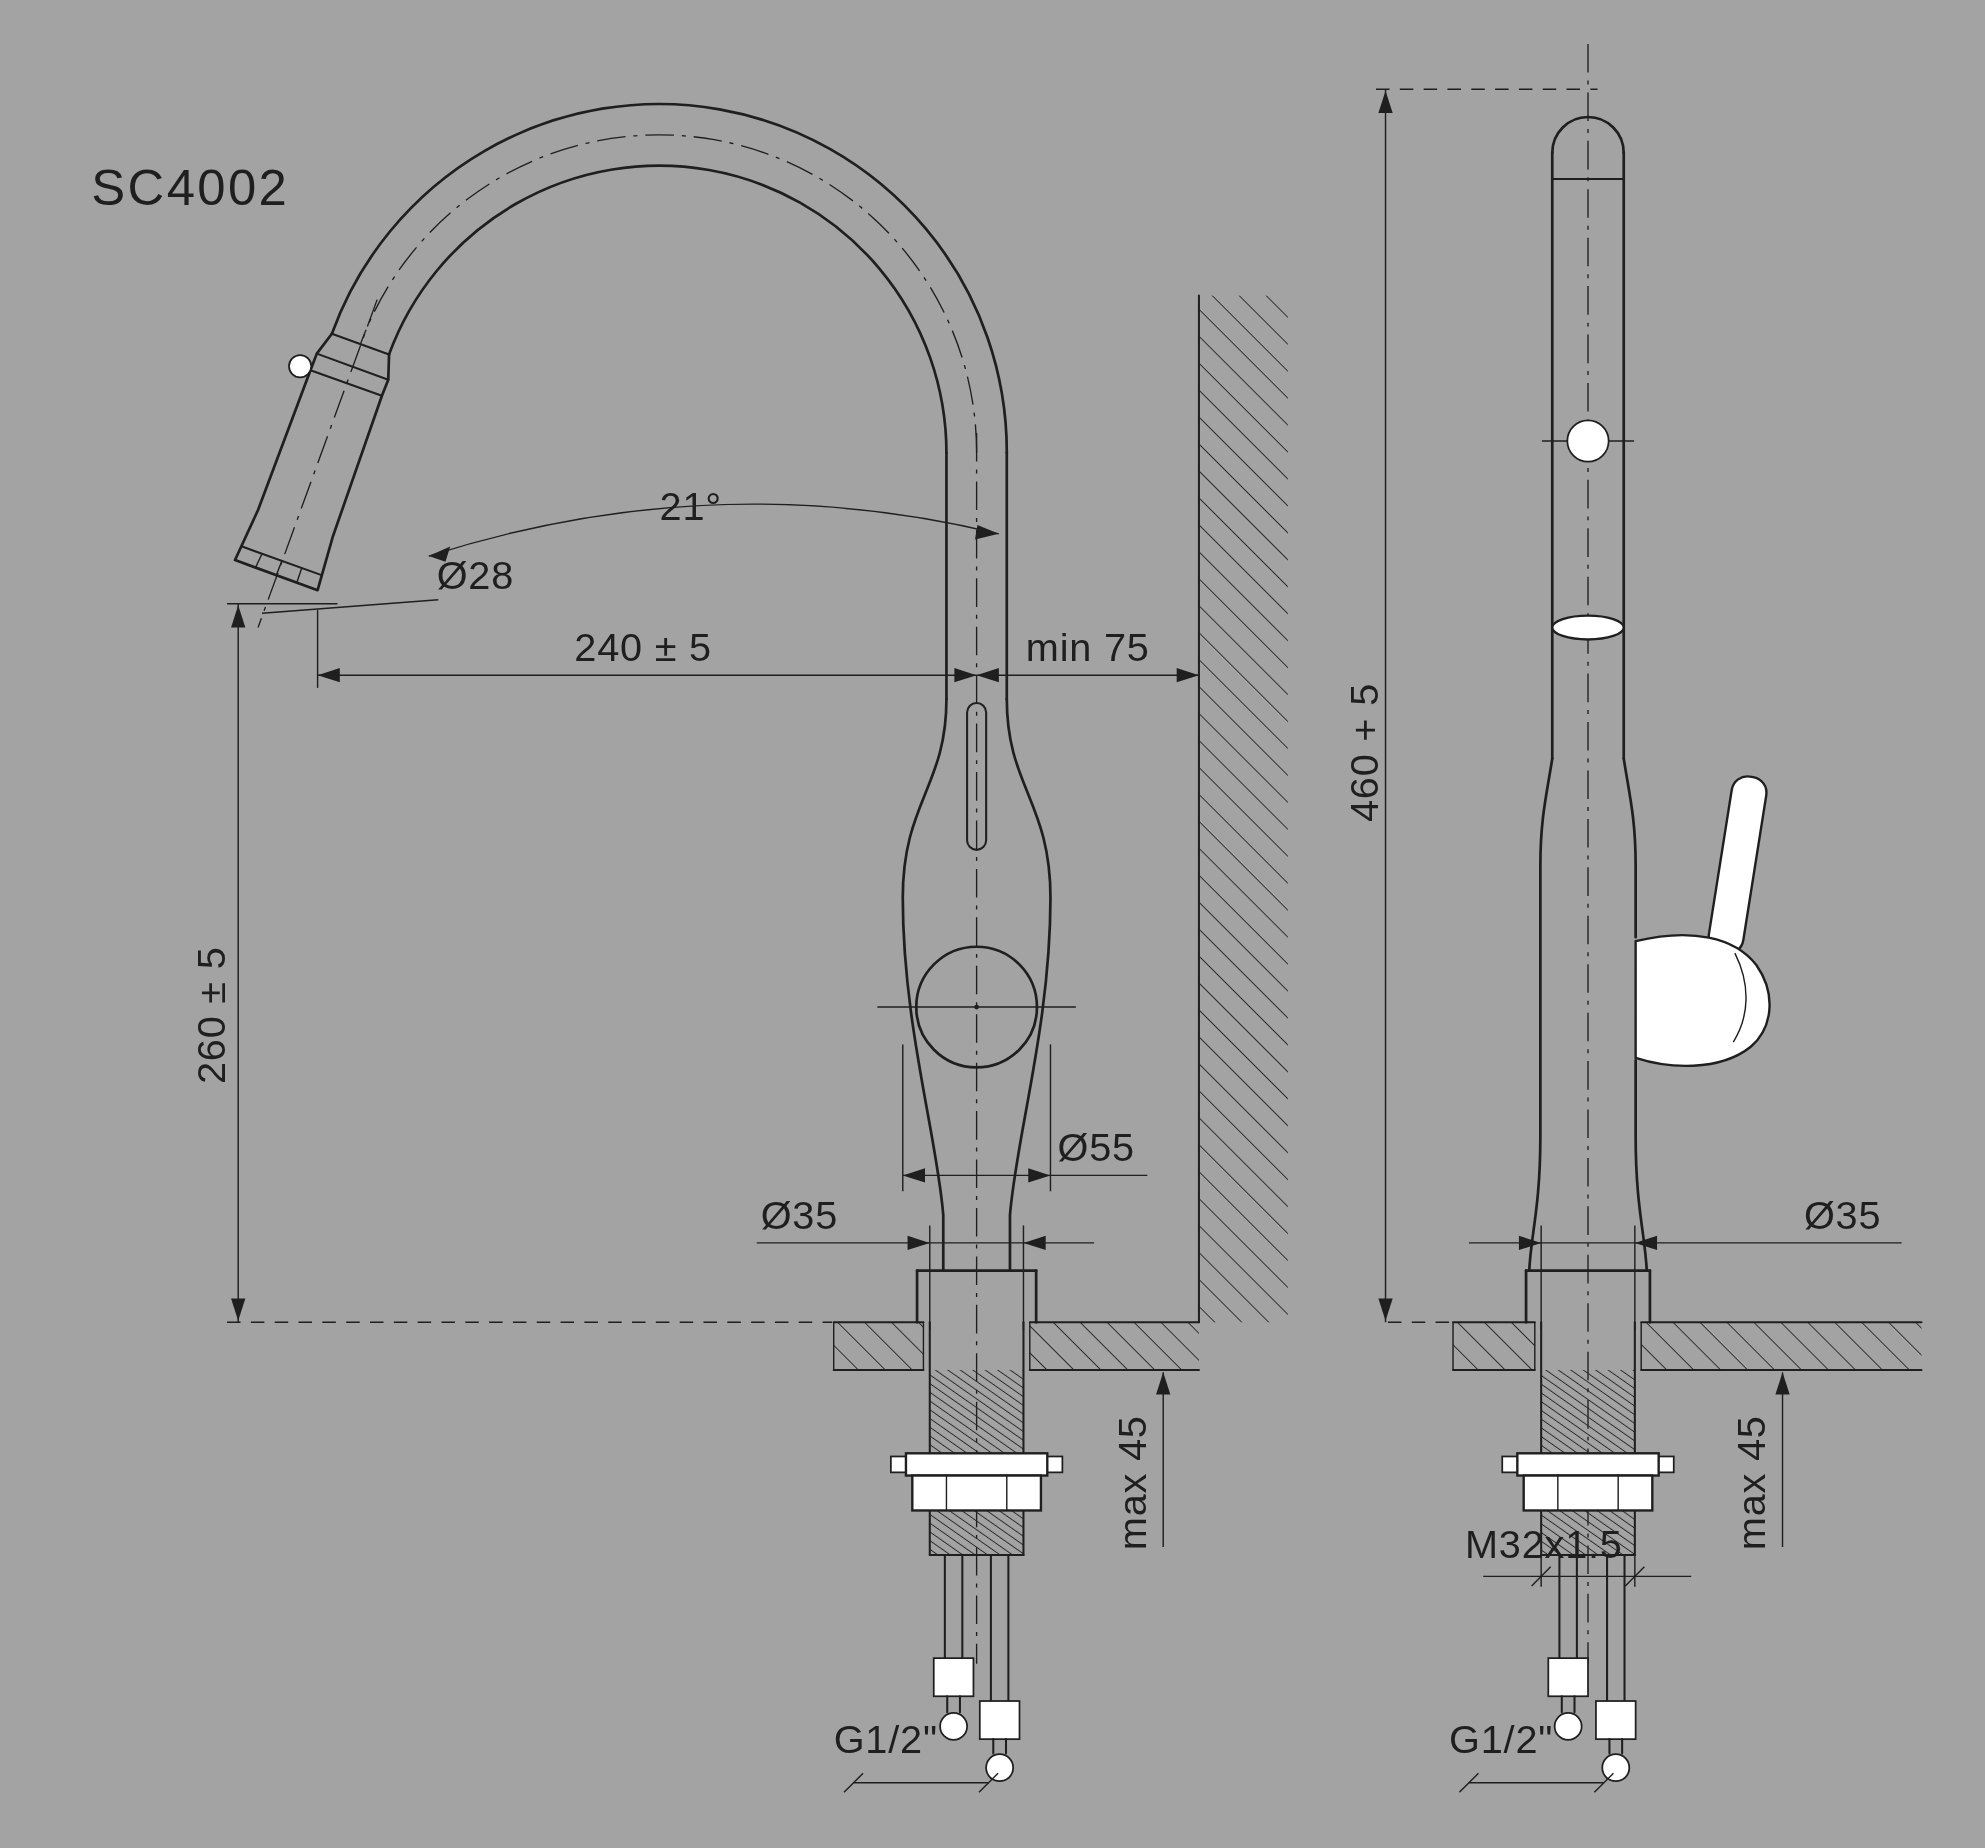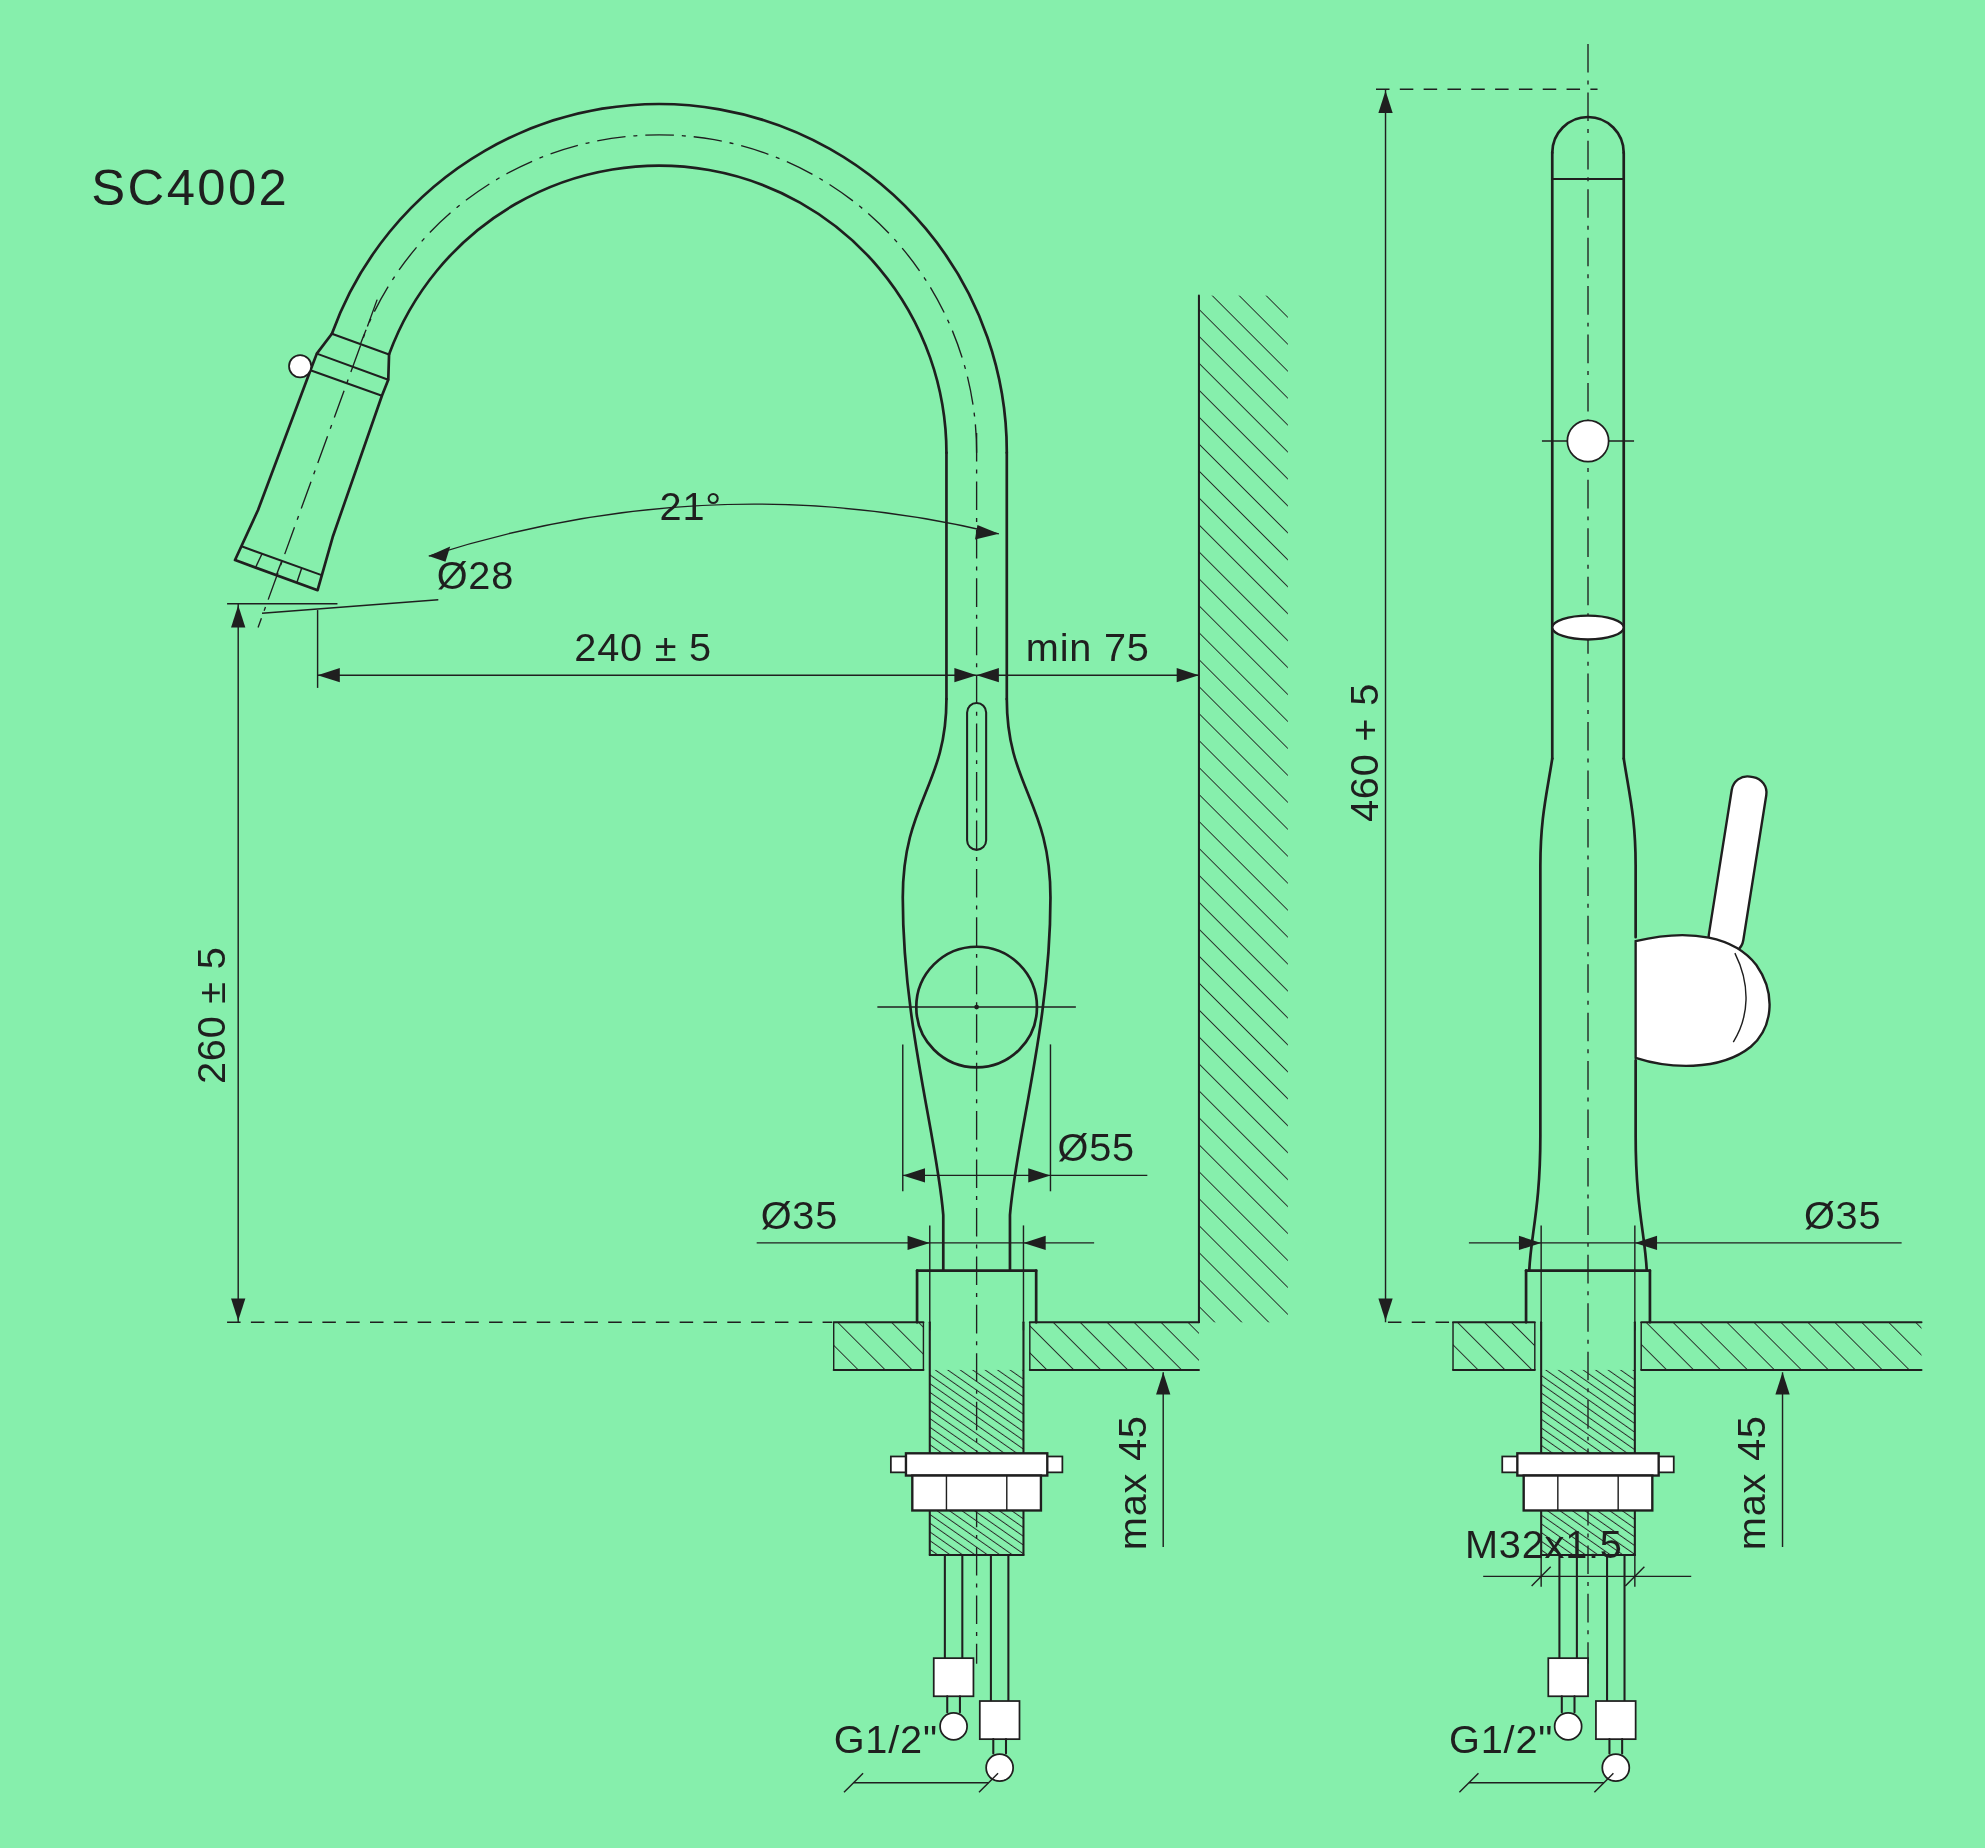--- a/index.html
+++ b/index.html
@@ -1,16 +1,16 @@
 <!DOCTYPE html>
 <html style="font-size:12.7px"><head>
 <meta charset="utf-8">
 <style>
   html,body{margin:0;padding:0;background:#ffffff;}
-  .stage{position:relative;width:1985px;height:1849px;background:#86efac;overflow:hidden;}
+  .stage{position:relative;width:1985px;height:1849px;background:#a3a3a3;overflow:hidden;}
   svg{display:block;}
   .ol{fill:none;stroke:#1f1f1f;stroke-width:3.4;stroke-linecap:round;stroke-linejoin:round;}
   .ol2{fill:none;stroke:#1f1f1f;stroke-width:2.6;stroke-linecap:round;stroke-linejoin:round;}
   .thin{fill:none;stroke:#1f1f1f;stroke-width:1.8;}
   .cl{fill:none;stroke:#1f1f1f;stroke-width:1.7;stroke-dasharray:36 10 5 10;}
   .dash{fill:none;stroke:#1f1f1f;stroke-width:1.8;stroke-dasharray:17 13;}
   .arr{fill:#1f1f1f;stroke:none;}
   .wf{fill:#ffffff;stroke:#1f1f1f;stroke-width:3.0;}
   .wf2{fill:#ffffff;stroke:#1f1f1f;stroke-width:2.2;}
   .txt{font-family:"Liberation Sans",sans-serif;font-size:50px;fill:#1f1f1f;letter-spacing:1px;}

